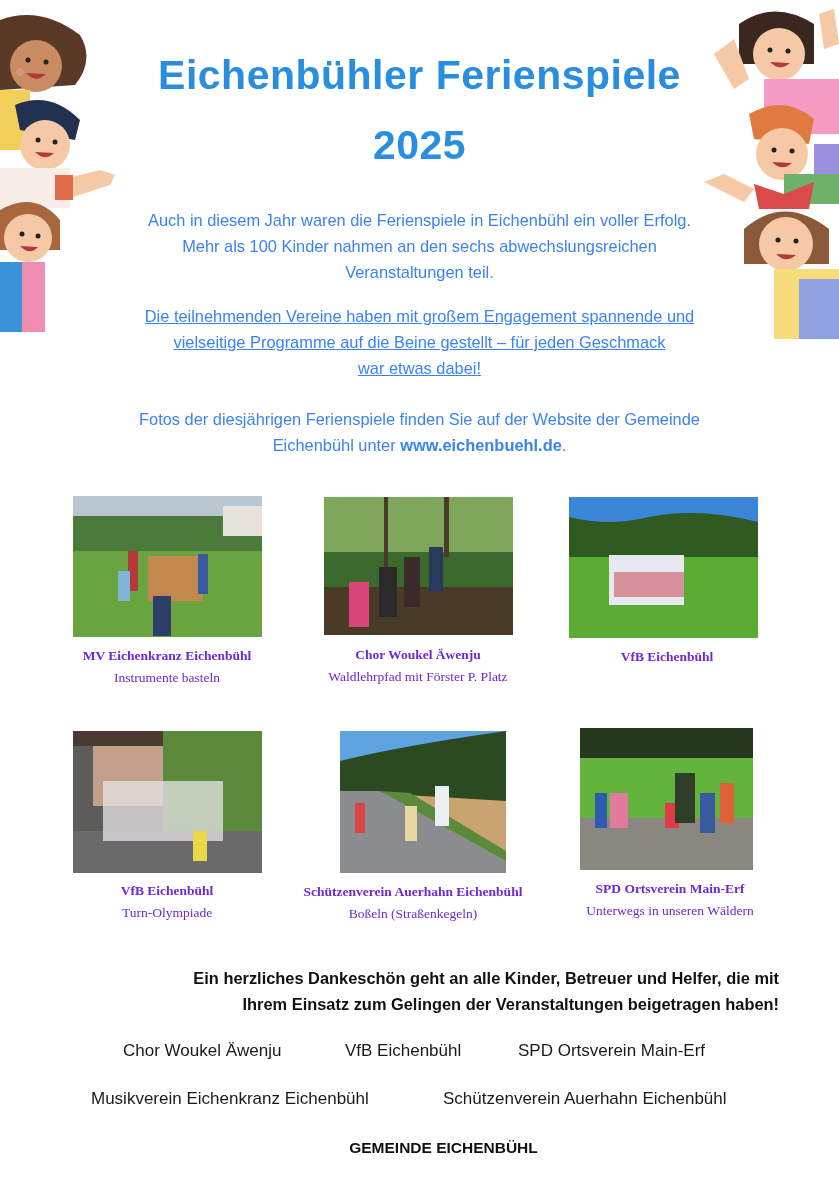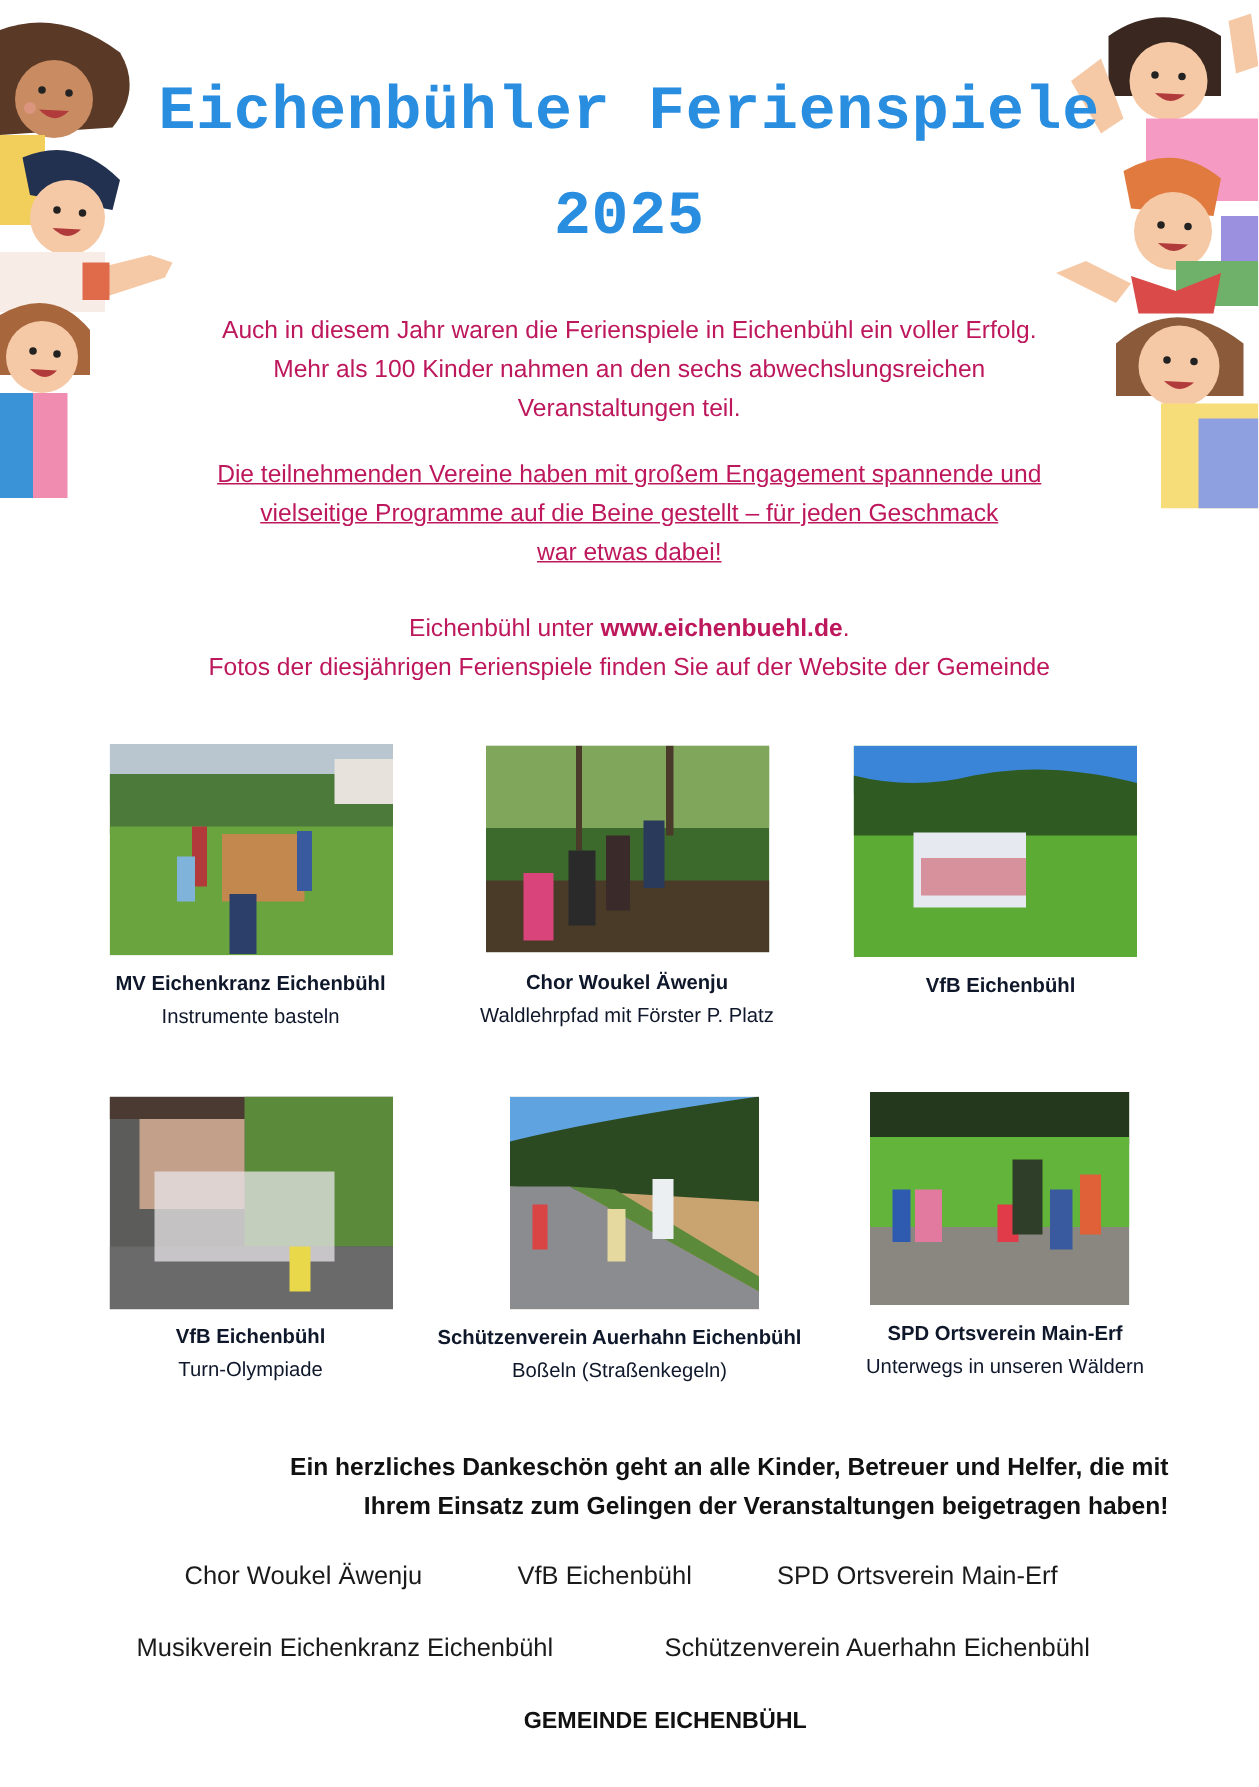--- a/index.html
+++ b/index.html
@@ -1,43 +1,43 @@
 <!DOCTYPE html>
 <html><head>
   <meta charset="utf-8">
   <style>
     * { box-sizing: border-box; margin: 0; padding: 0; }
     html, body { width: 839px; height: 1191px; background: #ffffff; overflow: hidden; }
     body { position: relative; font-family: "Liberation Sans", sans-serif; color: #111; }
 
     .title {
       position: absolute; left: 0; width: 839px; text-align: center;
-      font-family: Liberation Mono, monospace; font-weight: bold;
+      font-family: Liberation Sans, sans-serif; font-weight: bold;
       color: #2a8ee0; letter-spacing: 0.5px;
     }
     .title.line1 { top: 52px; font-size: 41px; }
     .title.line2 { top: 122px; font-size: 41px; }
 
     .para {
       position: absolute; left: 80px; width: 679px; text-align: center;
-      font-size: 16.4px; line-height: 26px; color: #be185d;
+      font-size: 16.4px; line-height: 26px; color: #3b82f6;
     }
     .para.p1 { top: 207px; }
     .para.p2 { top: 303px; text-decoration: underline; }
     .para.p3 { top: 406px; }
     .para b { font-weight: bold; }
 
     .photo {
       position: absolute; overflow: hidden;
     }
     .photo svg { display: block; width: 100%; height: 100%; }
 
     .caption {
       position: absolute; text-align: center; width: 260px;
-      font-size: 13.5px; line-height: 22px; color: #0f172a;
+      font-size: 13.5px; line-height: 22px; color: #6d28d9; font-family: Liberation Serif, serif;
     }
     .caption .org { font-weight: bold; }
 
     .thanks {
       position: absolute; top: 965px; left: 60px; width: 719px; text-align: right;
       font-weight: bold; font-size: 16.4px; line-height: 26px;
     }
     .clubs {
       position: absolute; left: 0; width: 839px; font-size: 17px; color: #1a1a1a;
     }
@@ -124,22 +124,22 @@
   <div>Auch in diesem Jahr waren die Ferienspiele in Eichenbühl ein voller Erfolg.</div>
   <div>Mehr als 100 Kinder nahmen an den sechs abwechslungsreichen</div>
   <div>Veranstaltungen teil.</div>
 </div>
 <div class="para p2">
   <div>Die teilnehmenden Vereine haben mit großem Engagement spannende und</div>
   <div>vielseitige Programme auf die Beine gestellt – für jeden Geschmack</div>
   <div>war etwas dabei!</div>
 </div>
 <div class="para p3">
+  <div>Fotos der diesjährigen Ferienspiele finden Sie auf der Website der Gemeinde</div>
   <div><span>Eichenbühl unter </span><b>www.eichenbuehl.de</b><span>.</span></div>
-  <div>Fotos der diesjährigen Ferienspiele finden Sie auf der Website der Gemeinde</div>
 </div>
 
 <div class="photo" style="left:73px;top:496px;width:189px;height:141px;">
   <svg viewBox="0 0 189 141" preserveAspectRatio="none">
     <rect width="189" height="40" fill="#b9c6cf"></rect>
     <rect y="20" width="189" height="40" fill="#4c7a3a"></rect>
     <rect x="150" y="10" width="39" height="30" fill="#e8e2dc"></rect>
     <rect y="55" width="189" height="86" fill="#6aa43e"></rect>
     <rect x="75" y="60" width="55" height="45" fill="#c2884e"></rect>
     <rect x="55" y="55" width="10" height="40" fill="#b23a3a"></rect>

